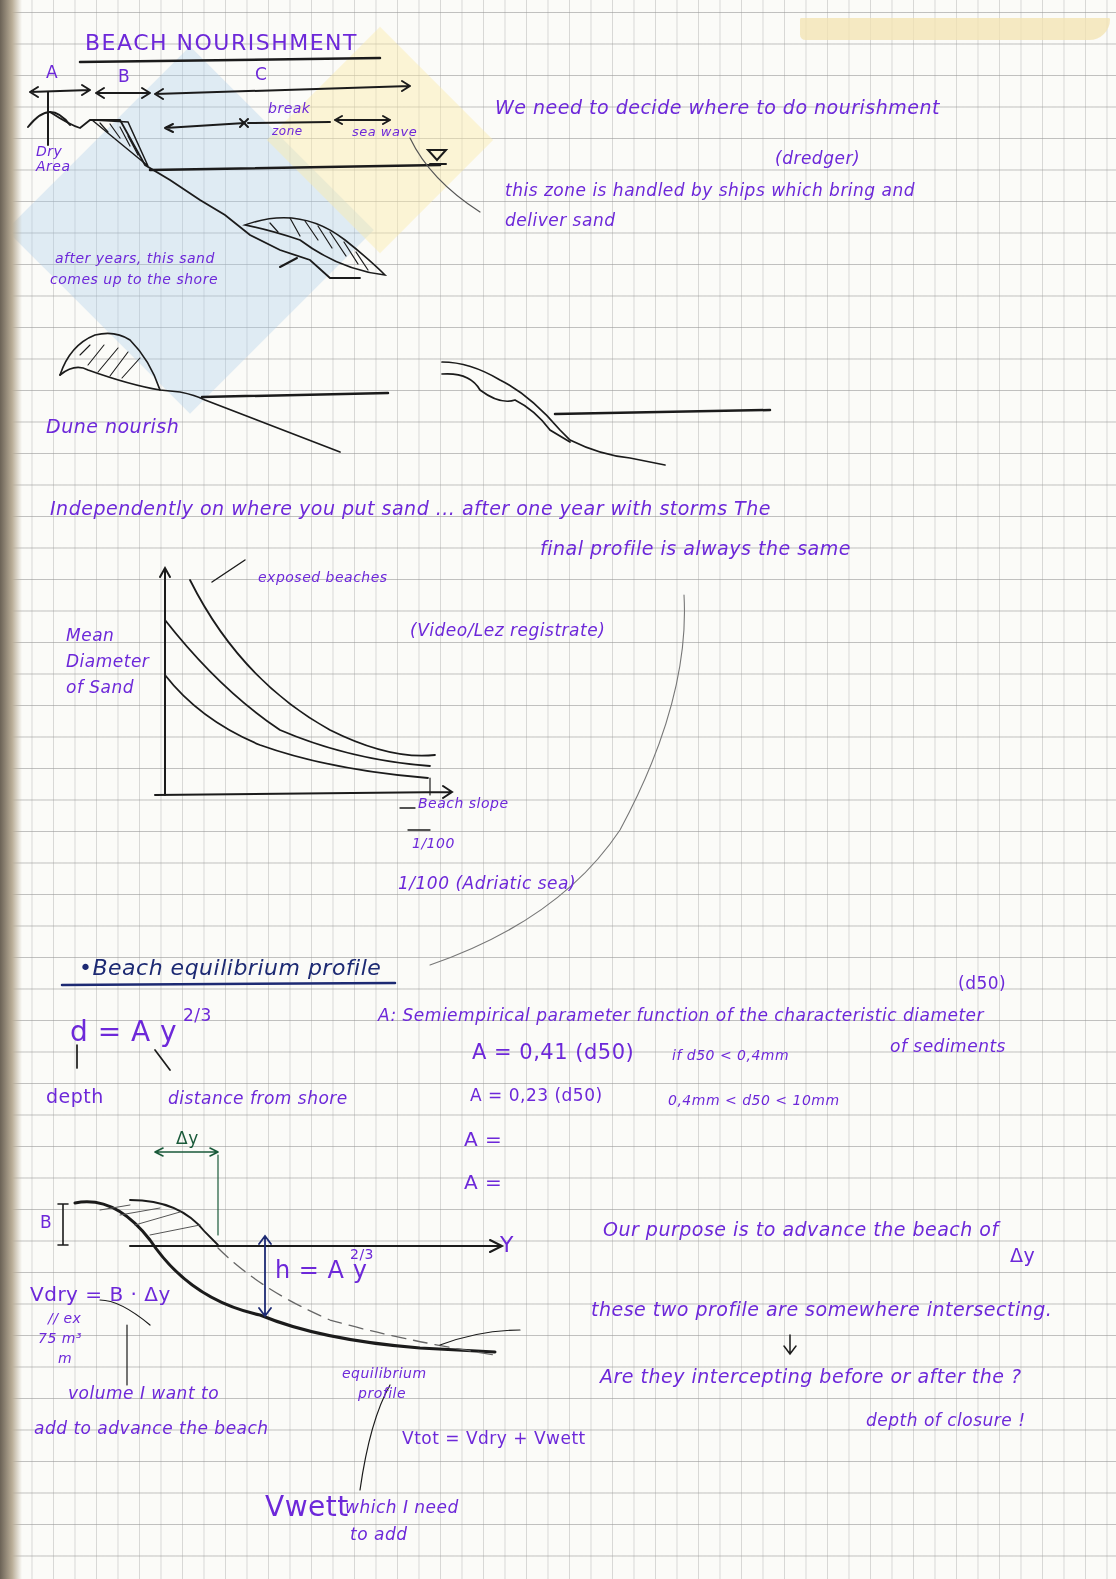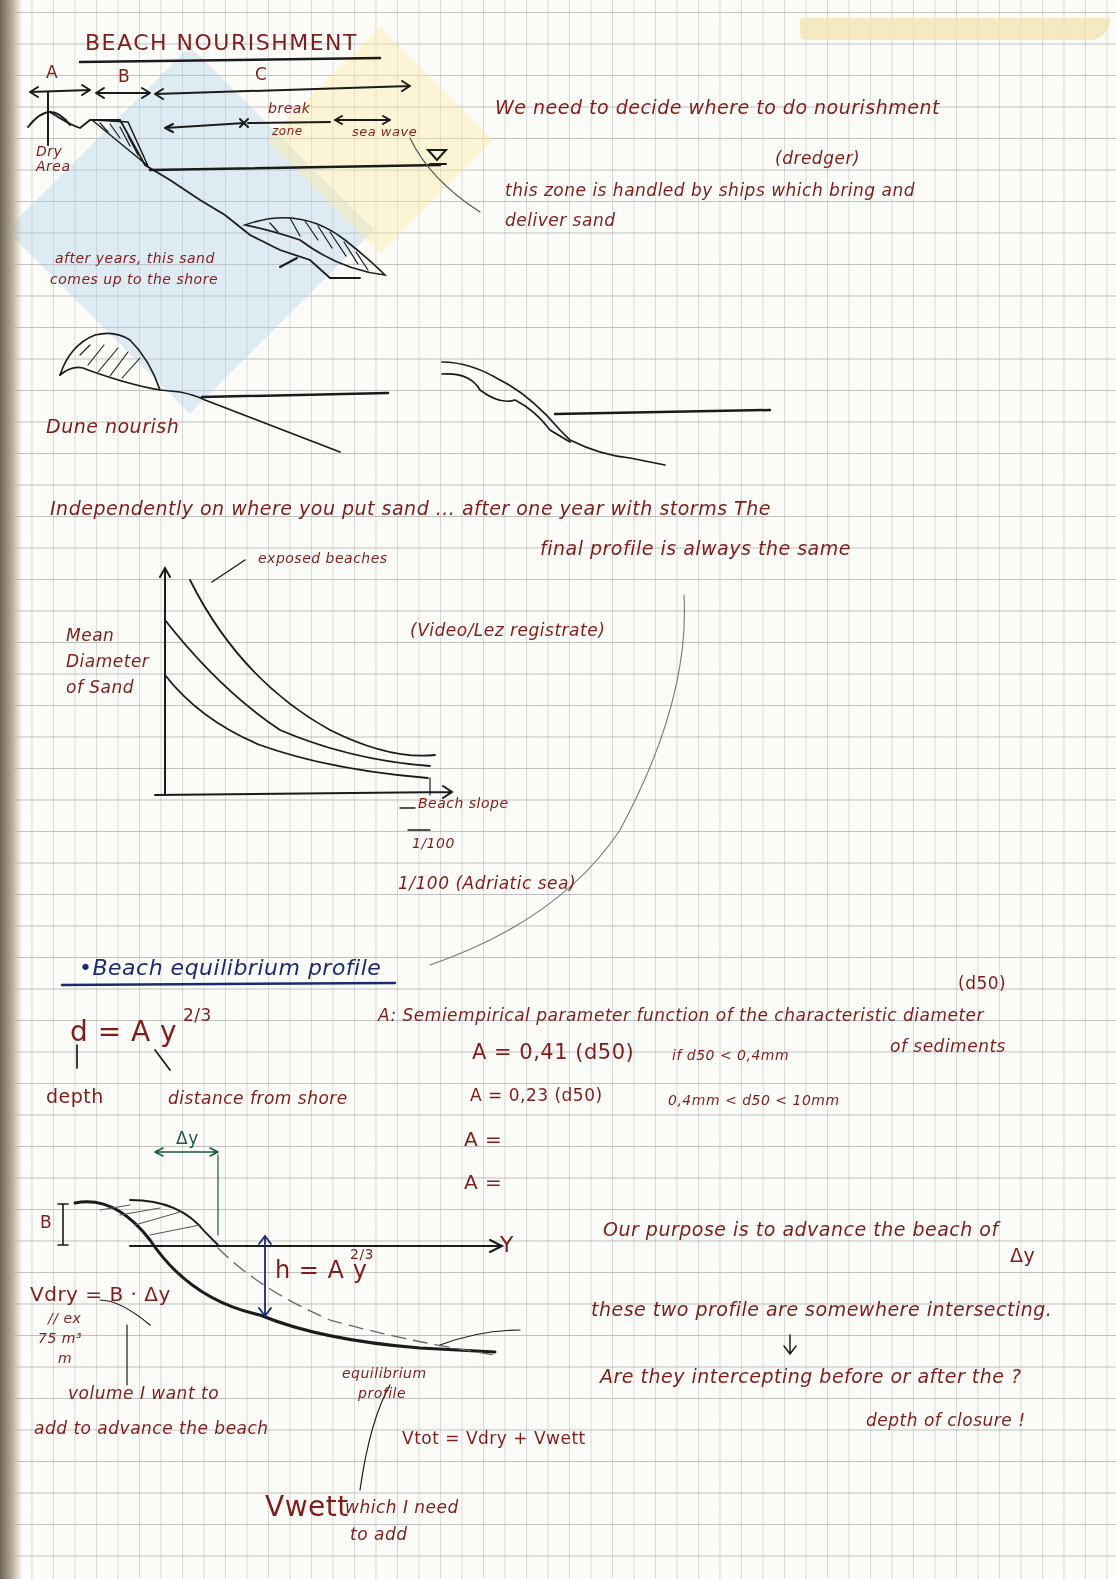--- a/index.html
+++ b/index.html
@@ -8,21 +8,21 @@
     background-color:#fbfbf8;
     background-image:
       linear-gradient(to right, rgba(150,150,150,0.35) 1px, transparent 1px),
       linear-gradient(to bottom, rgba(120,120,120,0.45) 1px, transparent 1px);
     background-size:21.5px 21.5px, 21.5px 31.5px;
     background-position:10px 0, 0 12px;}
   .edge-left{position:absolute;left:0;top:0;width:22px;height:1579px;background:linear-gradient(to right,#6b6256,#b9ad97 55%,rgba(240,235,225,0));}
   .tape{position:absolute;left:800px;top:18px;width:310px;height:22px;background:#f3e3b0;opacity:.75;border-radius:2px 2px 30px 8px;}
   .wm1{position:absolute;left:60px;top:100px;width:260px;height:260px;transform:rotate(45deg);background:rgba(173,207,236,0.35);}
   .wm2{position:absolute;left:300px;top:60px;width:160px;height:160px;transform:rotate(45deg);background:rgba(250,236,170,0.45);}
-  .hw{position:absolute;white-space:nowrap;font-family:"DejaVu Sans",sans-serif;font-size:19px;color:#7f1d1d;font-style:italic;letter-spacing:.5px;}
+  .hw{position:absolute;white-space:nowrap;font-family:"DejaVu Sans",sans-serif;font-size:19px;color:#6d28d9;font-style:italic;letter-spacing:.5px;}
   .title{font-style:normal;font-size:22px;letter-spacing:1.5px;}
   .blue{color:#1d2a73;margin-left:17px;}
   .small{font-size:14px;}
   .med{font-size:17px;}
   .big{font-size:28px;font-style:normal;}
   svg.draw{position:absolute;left:0;top:0;}
 </style>
 </head>
 <body>
 
@@ -113,21 +113,21 @@
 <div class="hw" style="left:495px;top:96px;">We need to decide where to do nourishment</div>
 <div class="hw med" style="left:775px;top:148px;">(dredger)</div>
 <div class="hw med" style="left:505px;top:180px;">this zone is handled by ships which bring and</div>
 <div class="hw med" style="left:505px;top:210px;">deliver sand</div>
 
 <div class="hw" style="left:46px;top:415px;">Dune nourish</div>
 
 <div class="hw" style="left:50px;top:497px;">Independently on where you put sand ... after one year with storms The</div>
 <div class="hw" style="left:540px;top:537px;">final profile is always the same</div>
 
-<div class="hw small" style="left:258px;top:550px;">exposed beaches</div>
+<div class="hw small" style="left:258px;top:569px;">exposed beaches</div>
 <div class="hw med" style="left:66px;top:622px;width:100px;white-space:normal;line-height:26px;">Mean Diameter of Sand</div>
 <div class="hw med" style="left:410px;top:620px;">(Video/Lez registrate)</div>
 <div class="hw small" style="left:418px;top:795px;">Beach slope</div>
 <div class="hw small" style="left:412px;top:835px;">1/100</div>
 <div class="hw med" style="left:398px;top:873px;">1/100 (Adriatic sea)</div>
 
 <div class="hw blue" style="left:62px;top:955px;font-size:22px;">•Beach equilibrium profile</div>
 <div class="hw big" style="left:70px;top:1015px;">d = A y</div>
 <div class="hw med" style="left:183px;top:1005px;font-style:normal;">2/3</div>
 <div class="hw" style="left:46px;top:1085px;font-style:normal;">depth</div>

